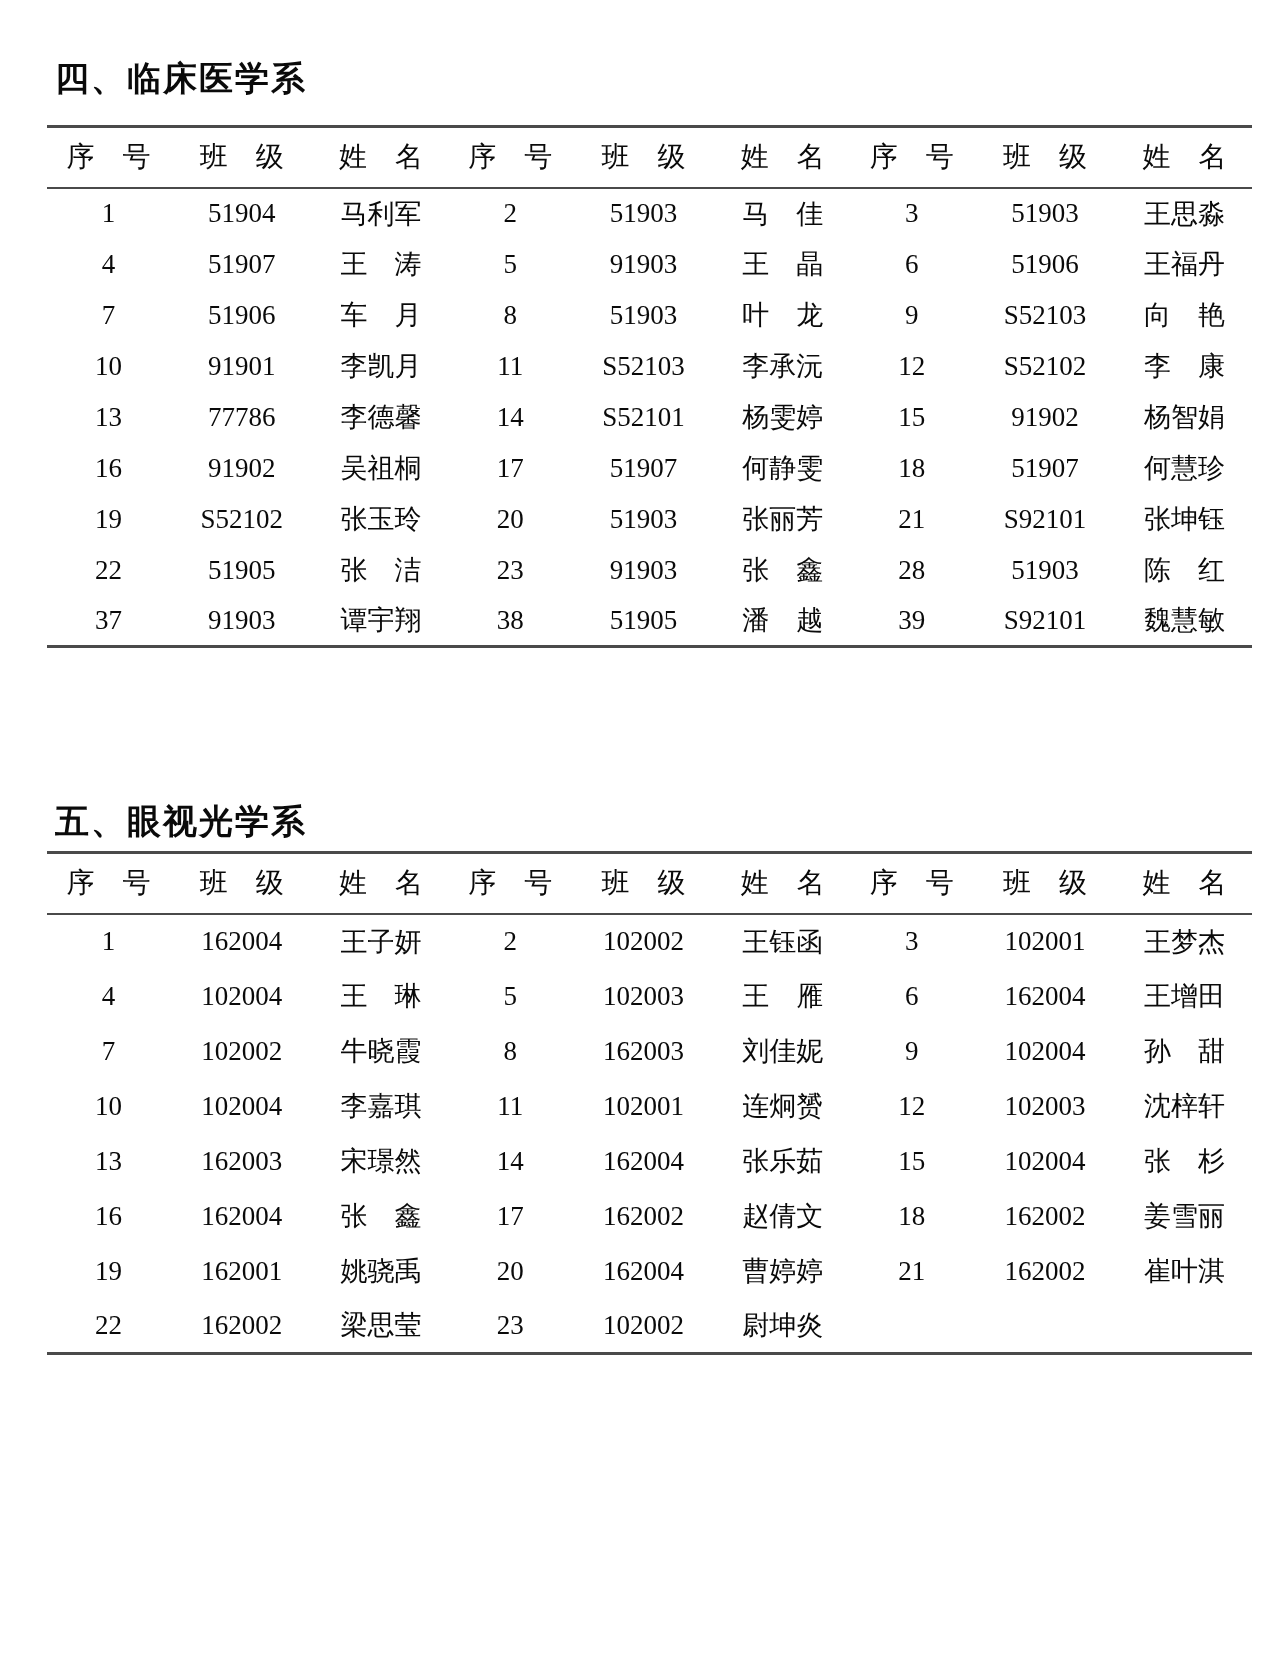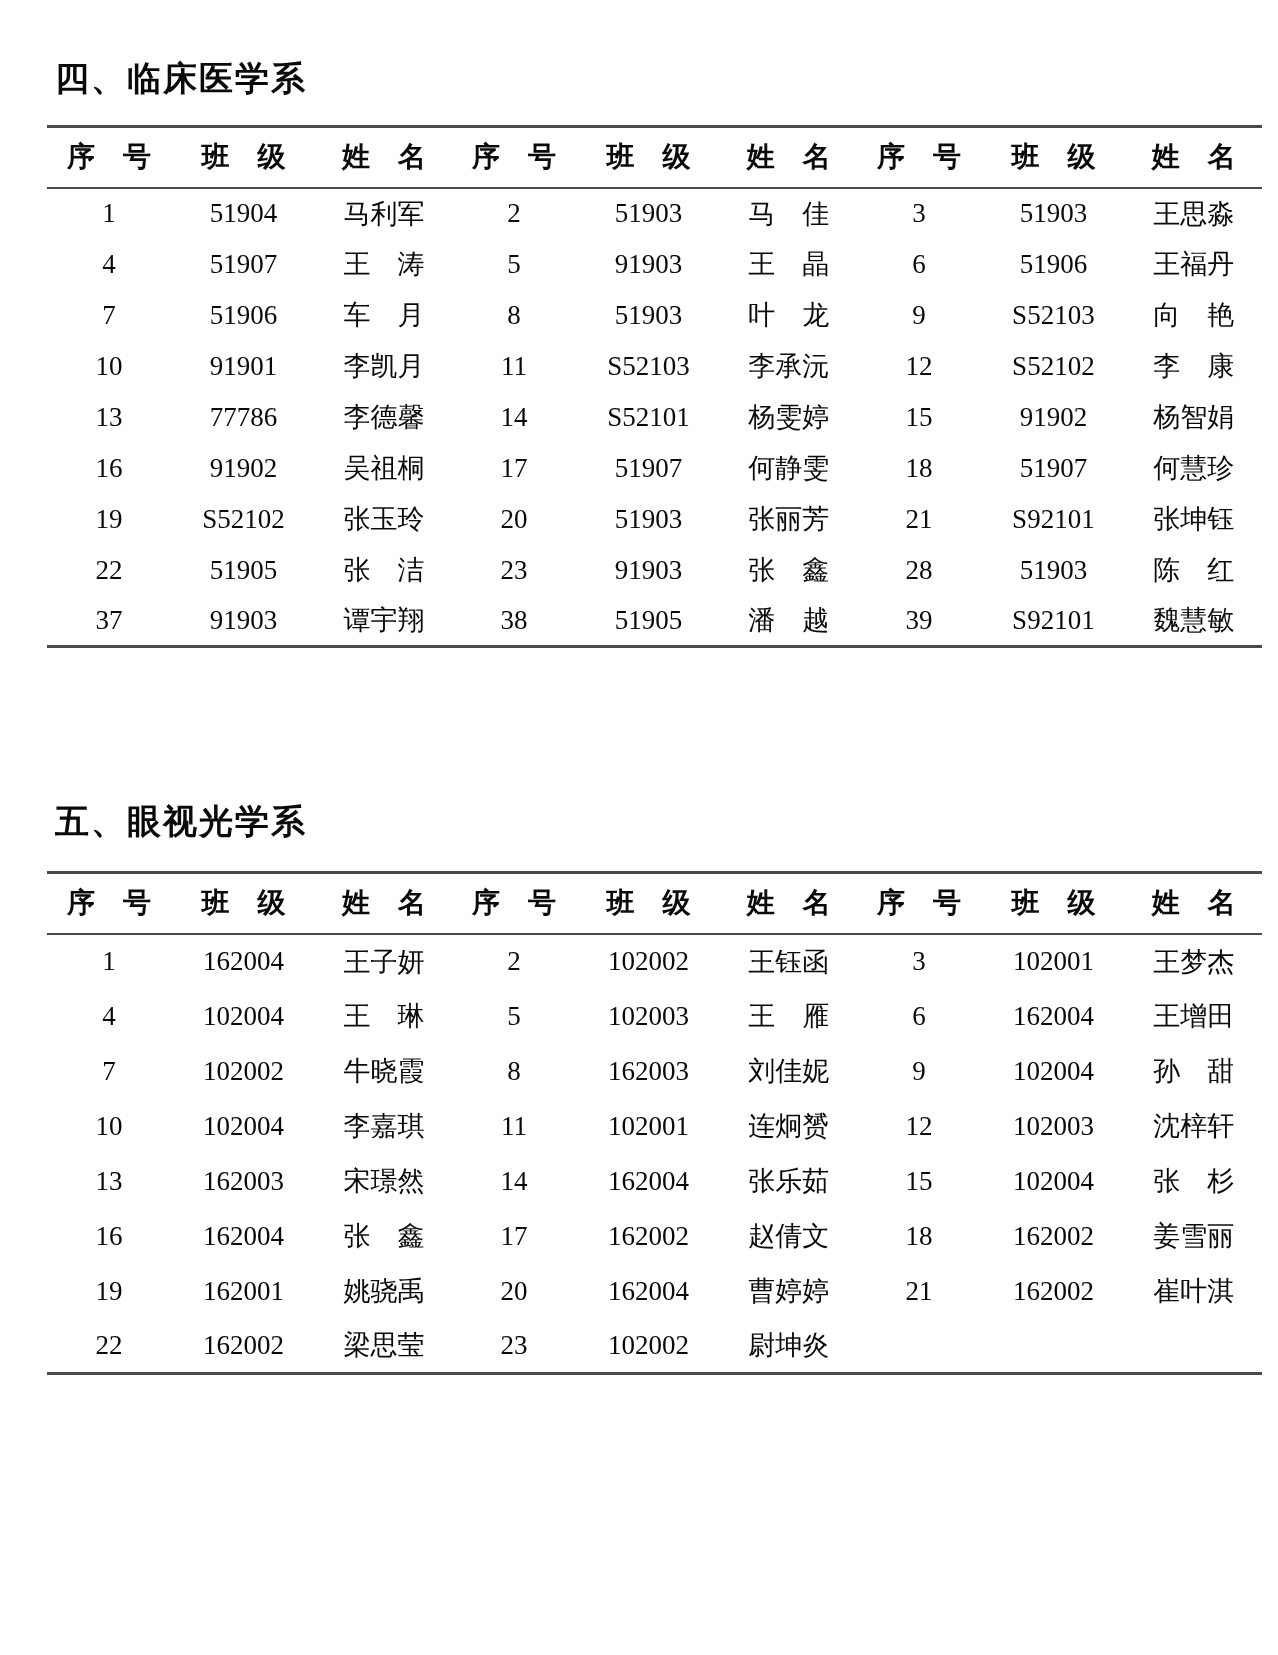--- a/index.html
+++ b/index.html
@@ -7,54 +7,54 @@
     padding: 0;
     background: #ffffff;
   }
   .page {
     position: relative;
     width: 1278px;
     height: 1655px;
     background: #ffffff;
     color: #000000;
     box-sizing: border-box;
-    padding: 58px 16px 0 47px;
+    padding: 58px 26px 0 47px;
     overflow: hidden;
     font-family: "Liberation Serif", "DejaVu Serif", serif;
   }
   .section-title {
     font-family: "Liberation Sans", "DejaVu Sans", sans-serif;
     font-size: 34px;
     font-weight: bold;
     line-height: 40px;
     margin: 0 0 27px 8px;
     letter-spacing: 2px;
     color: #0a0a0a;
   }
   .section-optometry .section-title {
     margin-top: 153px;
-    margin-bottom: 30px;
+    margin-bottom: 10px;
   }
   table.roster {
     width: 100%;
     border-collapse: collapse;
     table-layout: fixed;
     border-top: 3px solid #4a4a4a;
     border-bottom: 3px solid #4a4a4a;
   }
   table.roster col.c-serial { width: 10.2%; }
   table.roster col.c-class  { width: 11.9%; }
   table.roster col.c-name   { width: 11.2%; }
   table.roster thead tr {
     height: 61px;
     border-bottom: 2px solid #4a4a4a;
   }
   table.roster th {
     font-size: 28px;
-    font-weight: 700;
+    font-weight: 400;
     text-align: center;
     vertical-align: middle;
     padding: 0;
     color: #0a0a0a;
   }
   .section-clinical table.roster tbody tr { height: 51px; }
   .section-optometry table.roster tbody tr { height: 55px; }
   table.roster td {
     font-size: 27px;
     text-align: center;

